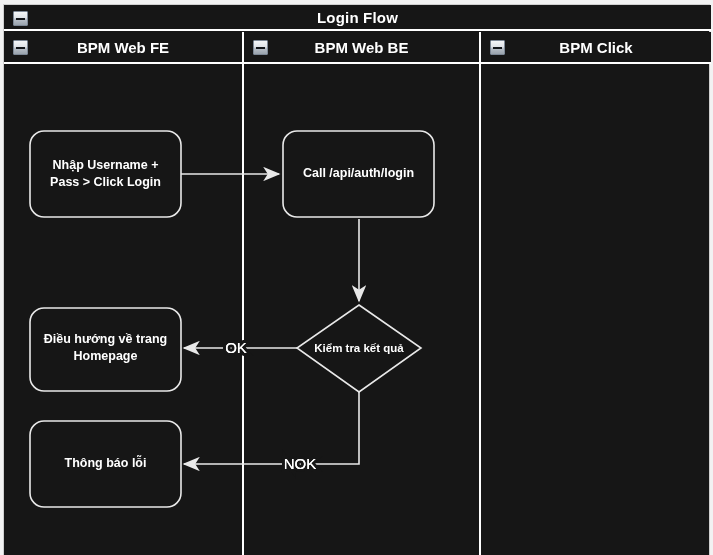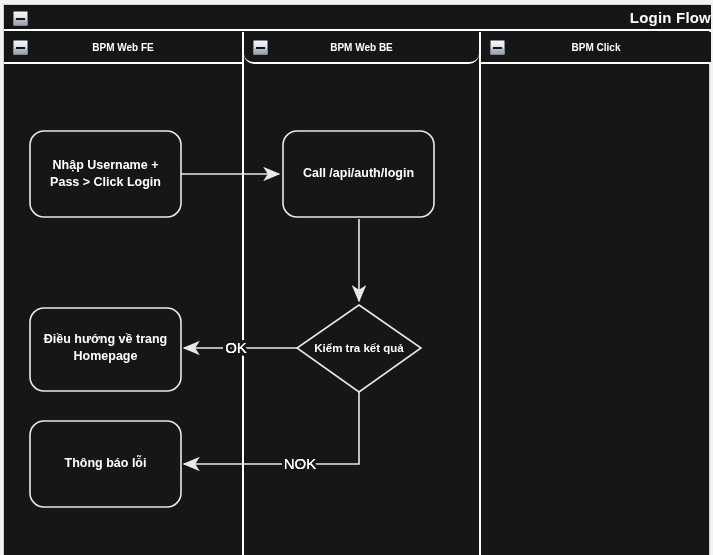--- a/index.html
+++ b/index.html
@@ -33,21 +33,21 @@
   
   .pool-title {
     position: absolute;
     left: 0;
     top: 0;
     width: 707px;
     height: 26px;
     border-bottom: 2px solid #ffffff;
     display: flex;
     align-items: center;
-    justify-content: flex-end;
+    justify-content: center;
     background: #161616;
   }
   .pool-title-text {
     color: #ffffff;
     font-size: 15px;
     font-weight: bold;
     letter-spacing: 0.2px;
   }
 
   
@@ -78,21 +78,21 @@
     top: 27px;
     height: 32px;
     background: #161616;
     border-bottom: 2px solid #ffffff;
     display: flex;
     align-items: center;
     justify-content: center;
   }
   .lane-header-text {
     color: #ffffff;
-    font-size: 10px;
+    font-size: 15px;
     font-weight: bold;
   }
   .lane-header .collapse-icon {
     left: 9px;
     top: 8px;
   }
 
   
   .lane-sep {
     position: absolute;
@@ -155,21 +155,21 @@
     <div class="pool-title">
       <div class="collapse-icon" id="pool-collapse"></div>
       <span class="pool-title-text">Login Flow</span>
     </div>
 
     <div class="lane-header" style="left:0px; width:238px;">
       <div class="collapse-icon"></div>
       <span class="lane-header-text">BPM Web FE</span>
     </div>
 
-    <div class="lane-header" style="left:240px; width:235px;border-radius:10px;">
+    <div class="lane-header" style="left:240px; width:235px;">
       <div class="collapse-icon"></div>
       <span class="lane-header-text">BPM Web BE</span>
     </div>
 
     <div class="lane-header" style="left:477px; width:230px;">
       <div class="collapse-icon"></div>
       <span class="lane-header-text">BPM Click</span>
     </div>
 
     <div class="lane-sep" style="left:238px;"></div>

